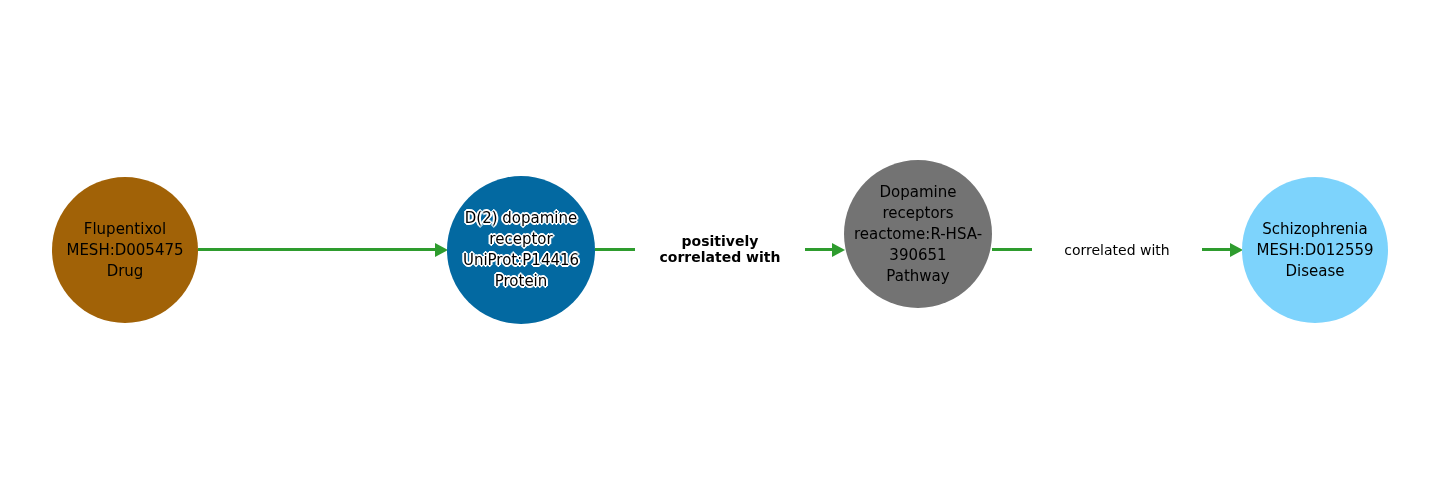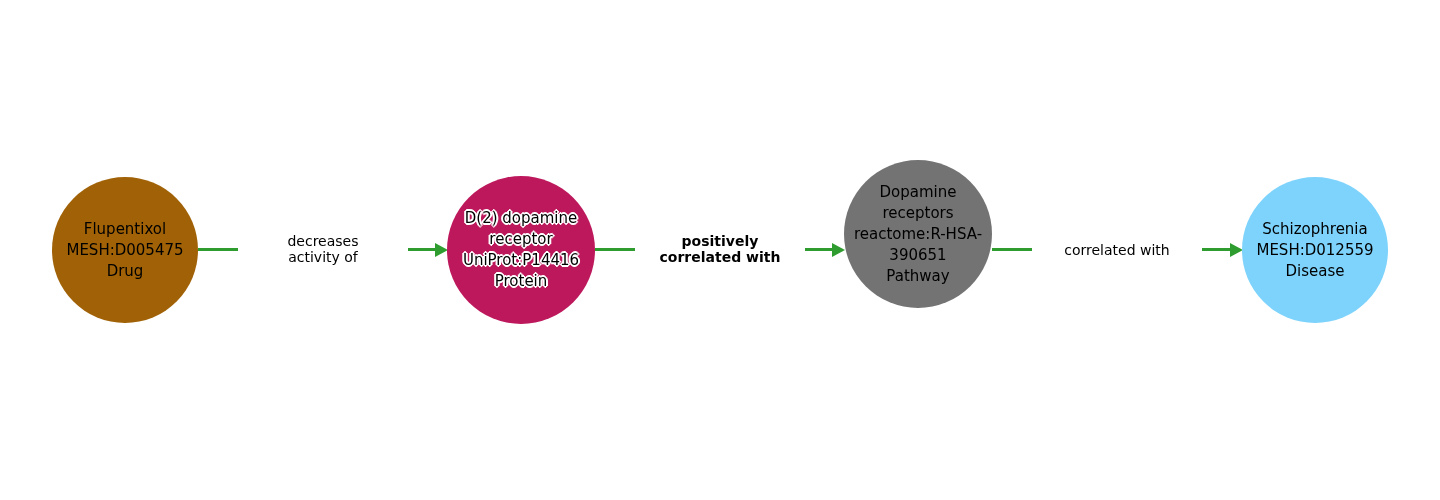--- a/index.html
+++ b/index.html
@@ -59,39 +59,37 @@
     padding: 1px 0;
   }
 </style>
 </head>
 <body>
 
 <div class="canvas">
 
   <div class="edge-line" style="left: 198px; width: 239px; background: rgb(46, 156, 46);"></div>
   <div class="arrowhead" style="left: 435px; border-left-color: rgb(46, 156, 46);"></div>
-  <div class="edge-label" style="left:238px; top:232px;">decreases
-activity of</div>
 
   <div class="edge-line" style="left: 595px; width: 239px; background: rgb(46, 156, 46);"></div>
   <div class="arrowhead" style="left: 832px; border-left-color: rgb(46, 156, 46);"></div>
   <div class="edge-label" style="left:635px; top:232px;font-weight:bold;">positively
 correlated with</div>
 
   <div class="edge-line" style="left: 992px; width: 240px; background: rgb(46, 156, 46);"></div>
   <div class="arrowhead" style="left: 1230px; border-left-color: rgb(46, 156, 46);"></div>
   <div class="edge-label" style="left:1032px; top:241px;">correlated with</div>
 
   <div class="node" style="left: 52px; top: 177px; width: 146px; height: 146px; background: #a16207;">
     <span class="node-label">Flupentixol
 MESH:D005475
 Drug</span>
   </div>
 
-  <div class="node" style="left: 447px; top: 176px; width: 148px; height: 148px; background: #be185d;">
+  <div class="node" style="left: 447px; top: 176px; width: 148px; height: 148px; background: #0369a1;">
     <span class="node-label outlined">D(2) dopamine
 receptor
 UniProt:P14416
 Protein</span>
   </div>
 
   <div class="node" style="left: 844px; top: 160px; width: 148px; height: 148px; background: #737373;">
     <span class="node-label">Dopamine
 receptors
 reactome:R-HSA-

